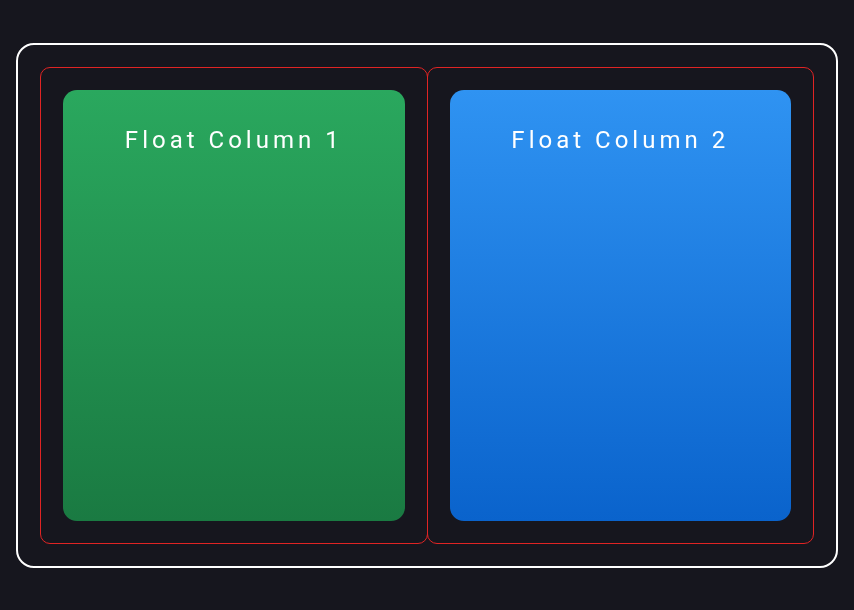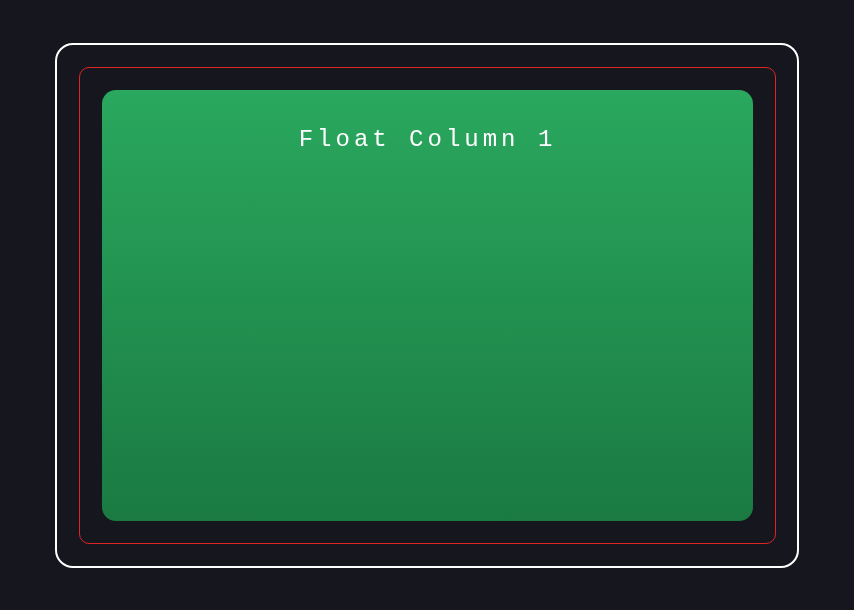--- a/index.html
+++ b/index.html
@@ -11,26 +11,25 @@
       background-color: #16161e;
       width: 854px;
       height: 610px;
       font-family: -apple-system, BlinkMacSystemFont, "Segoe UI", Roboto, Helvetica, Arial, sans-serif;
       display: flex;
       align-items: center;
       justify-content: center;
       overflow: hidden;
     }
     .outer-container {
-      width: 744px;
+      width: 822px;
       height: 525px;
       border: 2.5px solid #ffffff;
       border-radius: 18px;
       padding: 22px;
-      font-family: Liberation Mono, monospace;
     }
     .red-wrapper {
       width: 100%;
       height: 100%;
       display: flex;
     }
     .red-box {
       flex: 1;
       border: 1.5px solid #e02424;
       border-radius: 10px;
@@ -61,14 +60,19 @@
 </head>
 <body>
 
 <div class="outer-container">
   <div class="red-wrapper">
     <div class="red-box">
       <div class="column column-green">
         <span>Float Column 1</span>
       </div>
     </div>
+    <div class="red-box">
+      <div class="column column-blue">
+        <span>Float Column 2</span>
+      </div>
+    </div>
   </div>
 </div>
 
 </body></html>

